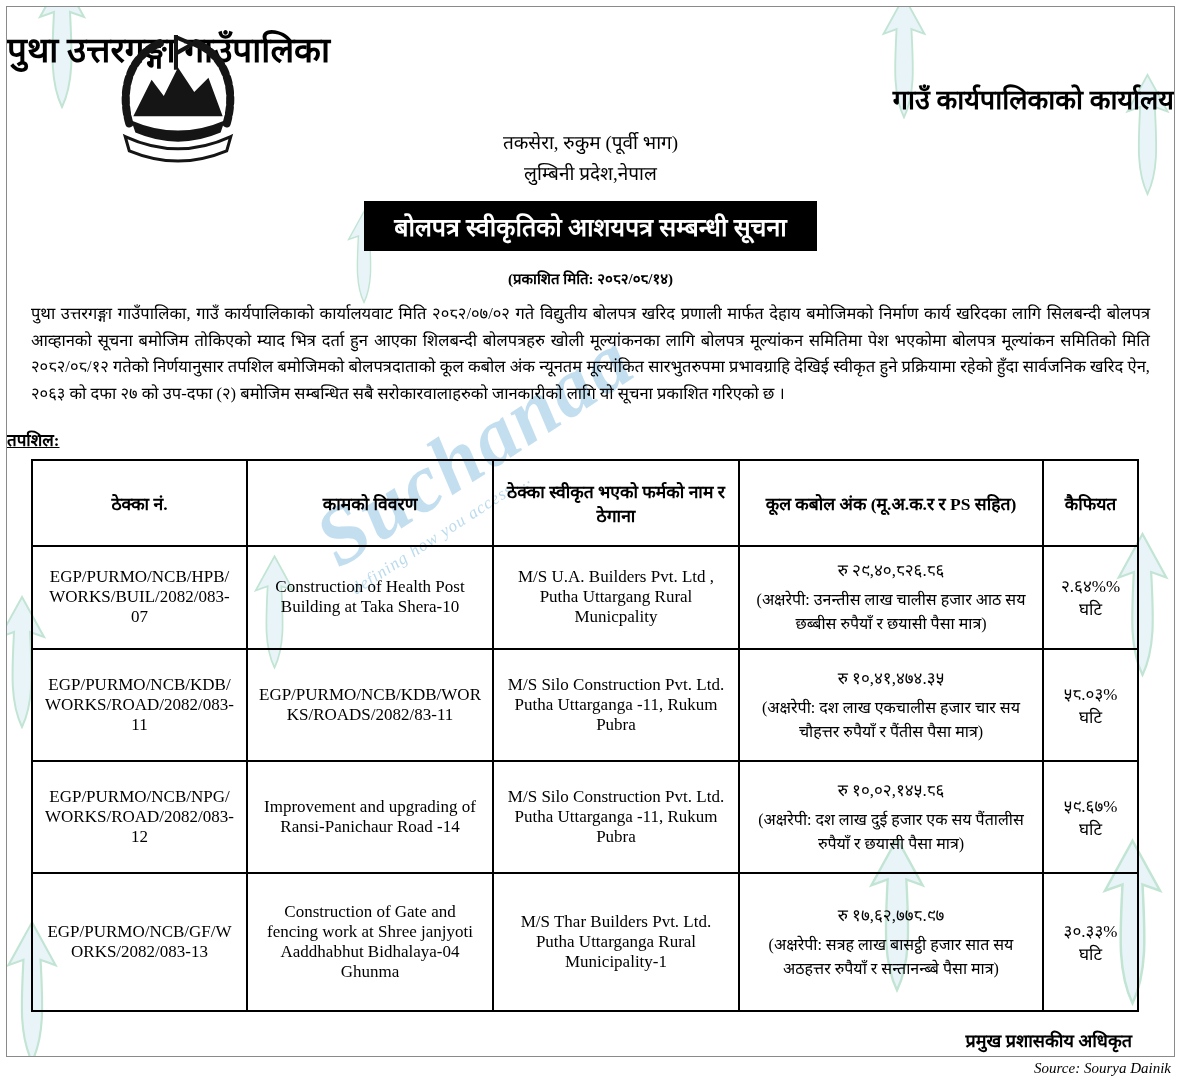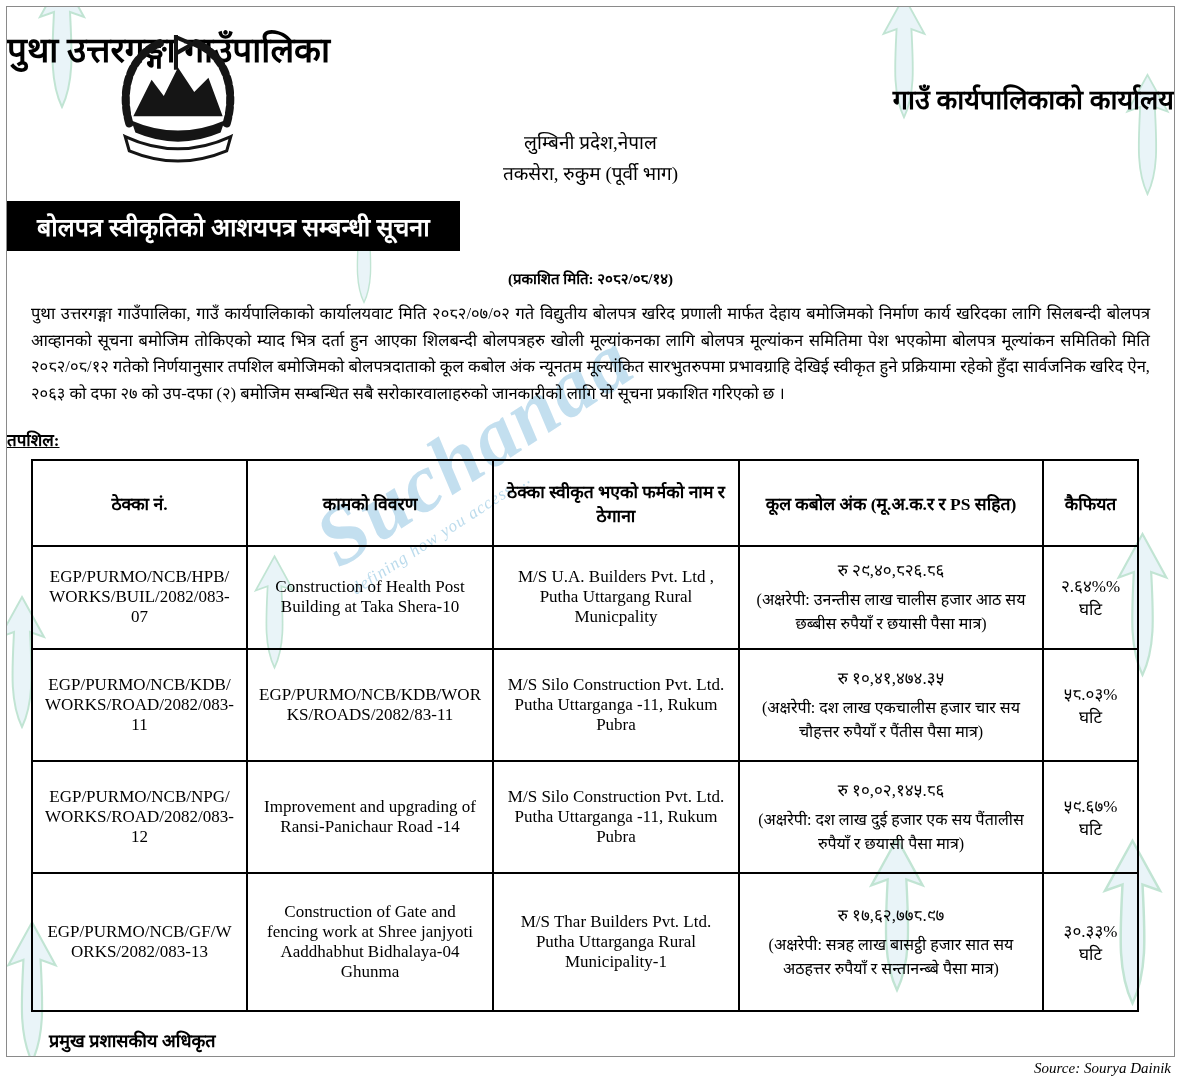--- a/index.html
+++ b/index.html
@@ -24,39 +24,39 @@
     color:#7cb9dc;opacity:.45;white-space:nowrap;pointer-events:none;
   }
   .wm-text{font-size:82px;font-weight:bold;font-style:italic;letter-spacing:2px;line-height:1}
   .wm-tag{font-size:17px;font-style:italic;margin-top:2px;letter-spacing:1px;color:#69b0d6}
 
   
   .emblem{position:absolute;left:104px;top:20px;width:134px;height:142px;z-index:2}
   h1{margin:0 0 8px;text-align:left;font-size:35px;font-weight:bold}
   h2{margin:0 0 12px;text-align:right;font-size:27px;font-weight:bold}
   .addr{text-align:center;font-size:19px;margin:5px 0}
-  .banner-wrap{text-align:left;margin-top:15px}
+  .banner-wrap{text-align:center;margin-top:15px}
   .banner{display:inline-block;background:#000;color:#fff;font-size:25px;font-weight:bold;padding:8px 30px}
   .pub-date{text-align:center;font-weight:bold;font-size:15px;margin-top:17px}
   .body-text{margin:13px 24px 0;text-align:justify;font-size:16.5px;line-height:1.62}
   .details{text-align:left;font-weight:bold;font-size:17px;text-decoration:underline;margin-top:20px}
 
   
   table{border-collapse:collapse;margin:8px 0 0 24px;width:1106px;table-layout:fixed;background:transparent;border:2px solid #000}
   th,td{border:2px solid #000;text-align:center;vertical-align:middle;padding:6px 10px;font-size:17px;overflow-wrap:anywhere;box-sizing:border-box}
   th{font-weight:bold;font-size:17.5px}
   thead tr{height:86px}
   tbody tr.r1{height:103px}
   tbody tr.r2{height:112px}
   tbody tr.r3{height:112px}
   tbody tr.r4{height:138px}
   .amt{margin-bottom:7px}
   .amt-words{font-size:16px;line-height:1.5}
 
-  .signatory{font-weight:bold;font-size:18px;margin:16px 42px 0}
+  .signatory{text-align:right;font-weight:bold;font-size:18px;margin:16px 42px 0}
   .source{position:absolute;right:10px;top:1060px;font-style:italic;font-size:15px;z-index:3}
 </style>
 </head>
 <body>
 
 <div class="page">
 
   <div class="arrow" style="left:25px;top:-35px;width:60px;height:140px">
     <svg viewBox="0 0 60 140">
         <path d="M30 5 L52 45 L38 40 C40 80 42 110 30 135 C18 110 20 80 22 40 L8 45 Z" fill="#d8ecf4" stroke="#8fcfb0" stroke-width="2"></path>
@@ -121,22 +121,22 @@
         <path d="M114 95 C124 60 112 28 84 16" fill="none" stroke="#151515" stroke-width="8" stroke-dasharray="6 4" stroke-linecap="round"></path>
         <path d="M64 8 L64 42 M64 10 L80 17 L64 26" fill="none" stroke="#151515" stroke-width="4"></path>
         <path d="M22 88 L40 52 L52 68 L66 40 L82 64 L96 50 L110 88 Z" fill="#151515"></path>
         <path d="M20 92 Q66 112 112 92 L108 104 Q66 122 24 104 Z" fill="#151515"></path>
         <path d="M14 108 Q66 132 118 108 L114 122 Q66 142 18 122 Z" fill="#ffffff" stroke="#151515" stroke-width="3"></path>
       </svg>
     </div>
 
     <h1>पुथा उत्तरगङ्गा गाउँपालिका</h1>
     <h2>गाउँ कार्यपालिकाको कार्यालय</h2>
+    <div class="addr">तकसेरा, रुकुम (पूर्वी भाग)</div>
     <div class="addr">लुम्बिनी प्रदेश,नेपाल</div>
-    <div class="addr">तकसेरा, रुकुम (पूर्वी भाग)</div>
 
     <div class="banner-wrap">
       <div class="banner">बोलपत्र स्वीकृतिको आशयपत्र सम्बन्धी सूचना</div>
     </div>
 
     <div class="pub-date">(प्रकाशित मिति: २०८२/०८/१४)</div>
 
     <p class="body-text">पुथा उत्तरगङ्गा गाउँपालिका, गाउँ कार्यपालिकाको कार्यालयवाट मिति २०८२/०७/०२ गते विद्युतीय बोलपत्र खरिद प्रणाली मार्फत देहाय बमोजिमको निर्माण कार्य खरिदका लागि सिलबन्दी बोलपत्र आव्हानको सूचना बमोजिम तोकिएको म्याद भित्र दर्ता हुन आएका शिलबन्दी बोलपत्रहरु खोली मूल्यांकनका लागि बोलपत्र मूल्यांकन समितिमा पेश भएकोमा बोलपत्र मूल्यांकन समितिको मिति २०८२/०८/१२ गतेको निर्णयानुसार तपशिल बमोजिमको बोलपत्रदाताको कूल कबोल अंक न्यूनतम मूल्यांकित सारभुतरुपमा प्रभावग्राहि देखिई स्वीकृत हुने प्रक्रियामा रहेको हुँदा सार्वजनिक खरिद ऐन, २०६३ को दफा २७ को उप-दफा (२) बमोजिम सम्बन्धित सबै सरोकारवालाहरुको जानकारीको लागि यो सूचना प्रकाशित गरिएको छ ।</p>
 
     <div class="details">तपशिल:</div>

